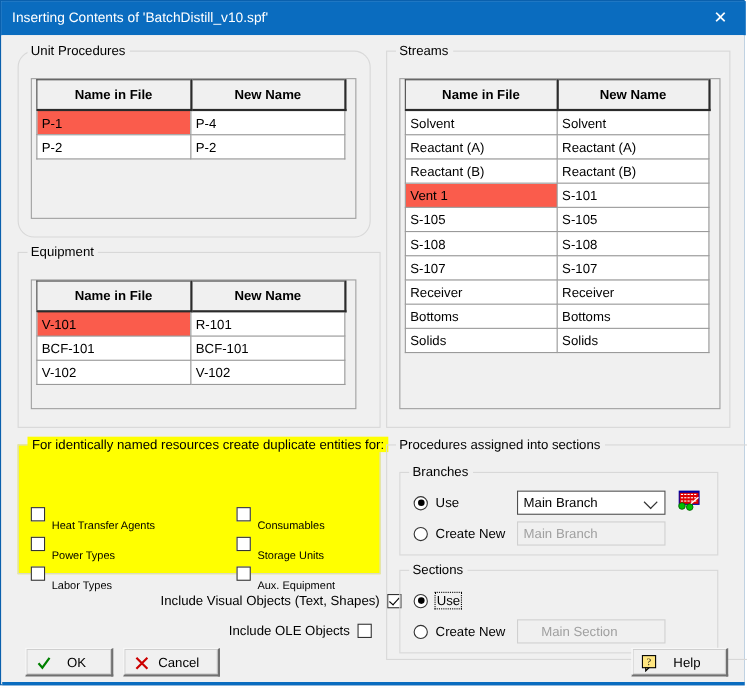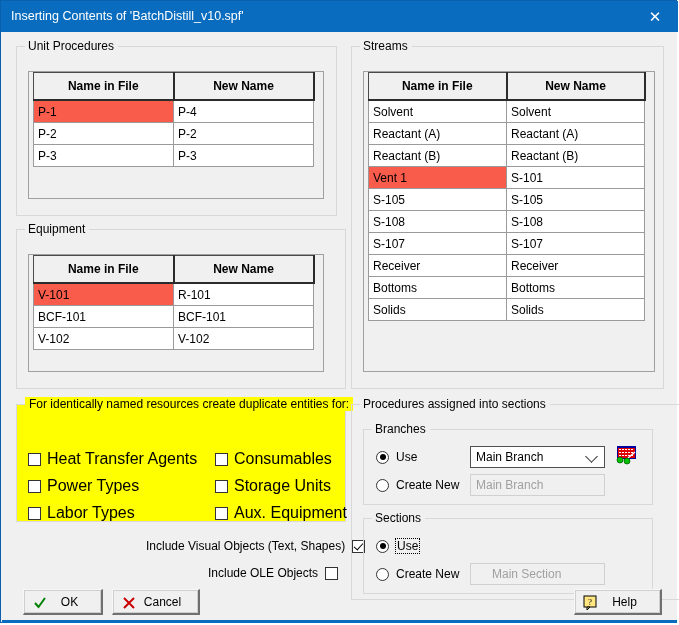--- a/index.html
+++ b/index.html
@@ -140,21 +140,21 @@
   }
   .cbox.checked::after {
     content: "";
     position: absolute;
     left: 3px; top: 0px;
     width: 4px; height: 8px;
     border: solid #000000;
     border-width: 0 1.6px 1.6px 0;
     transform: rotate(42deg);
   }
-  .cb-label { margin-left: 6px; font-size: 16px; }
+  .cb-label { margin-left: 6px; font-size: 10px; margin-top: 23px; }
   .cb-label-left { margin-right: 7px; font-size: 12px; }
 
   
   .rd-row {
     position: absolute;
     display: flex;
     align-items: center;
     white-space: nowrap;
   }
   .rbox {
@@ -248,21 +248,21 @@
 
 <div class="dialog">
 
   <div class="titlebar">
     <div class="titlebar-text">Inserting Contents of 'BatchDistill_v10.spf'</div>
     <div class="close-btn">✕</div>
   </div>
 
   <div class="body-area">
 
-    <div class="groupbox" style="left:14px; top:14px; width:321px; height:170px;">
+    <div class="groupbox" style="left:14px; top:14px; width:321px; height:170px;border-radius:15px;">
       <div class="groupbox-legend">Unit Procedures</div>
       <div class="tbl-wrap" style="left:11px; top:24px; width:296px; height:128px;">
         <table class="grid" style="width:280px;">
           <colgroup>
               <col style="width:140px">
               <col style="width:140px">
             </colgroup>
           <thead>
             <tr>
               <th>Name in File</th>
@@ -270,24 +270,20 @@
             </tr>
           </thead>
           <tbody>
             <tr>
               <td class="sel">P-1</td>
               <td>P-4</td>
             </tr>
             <tr>
               <td>P-2</td>
               <td>P-2</td>
-            </tr>
-            <tr>
-              <td>P-3</td>
-              <td>P-3</td>
             </tr>
           </tbody>
         </table>
       </div>
     </div>
 
     <div class="groupbox" style="left:14px; top:197px; width:330px; height:160px;">
       <div class="groupbox-legend">Equipment</div>
       <div class="tbl-wrap" style="left:11px; top:24px; width:296px; height:118px;">
         <table class="grid" style="width:280px;">

